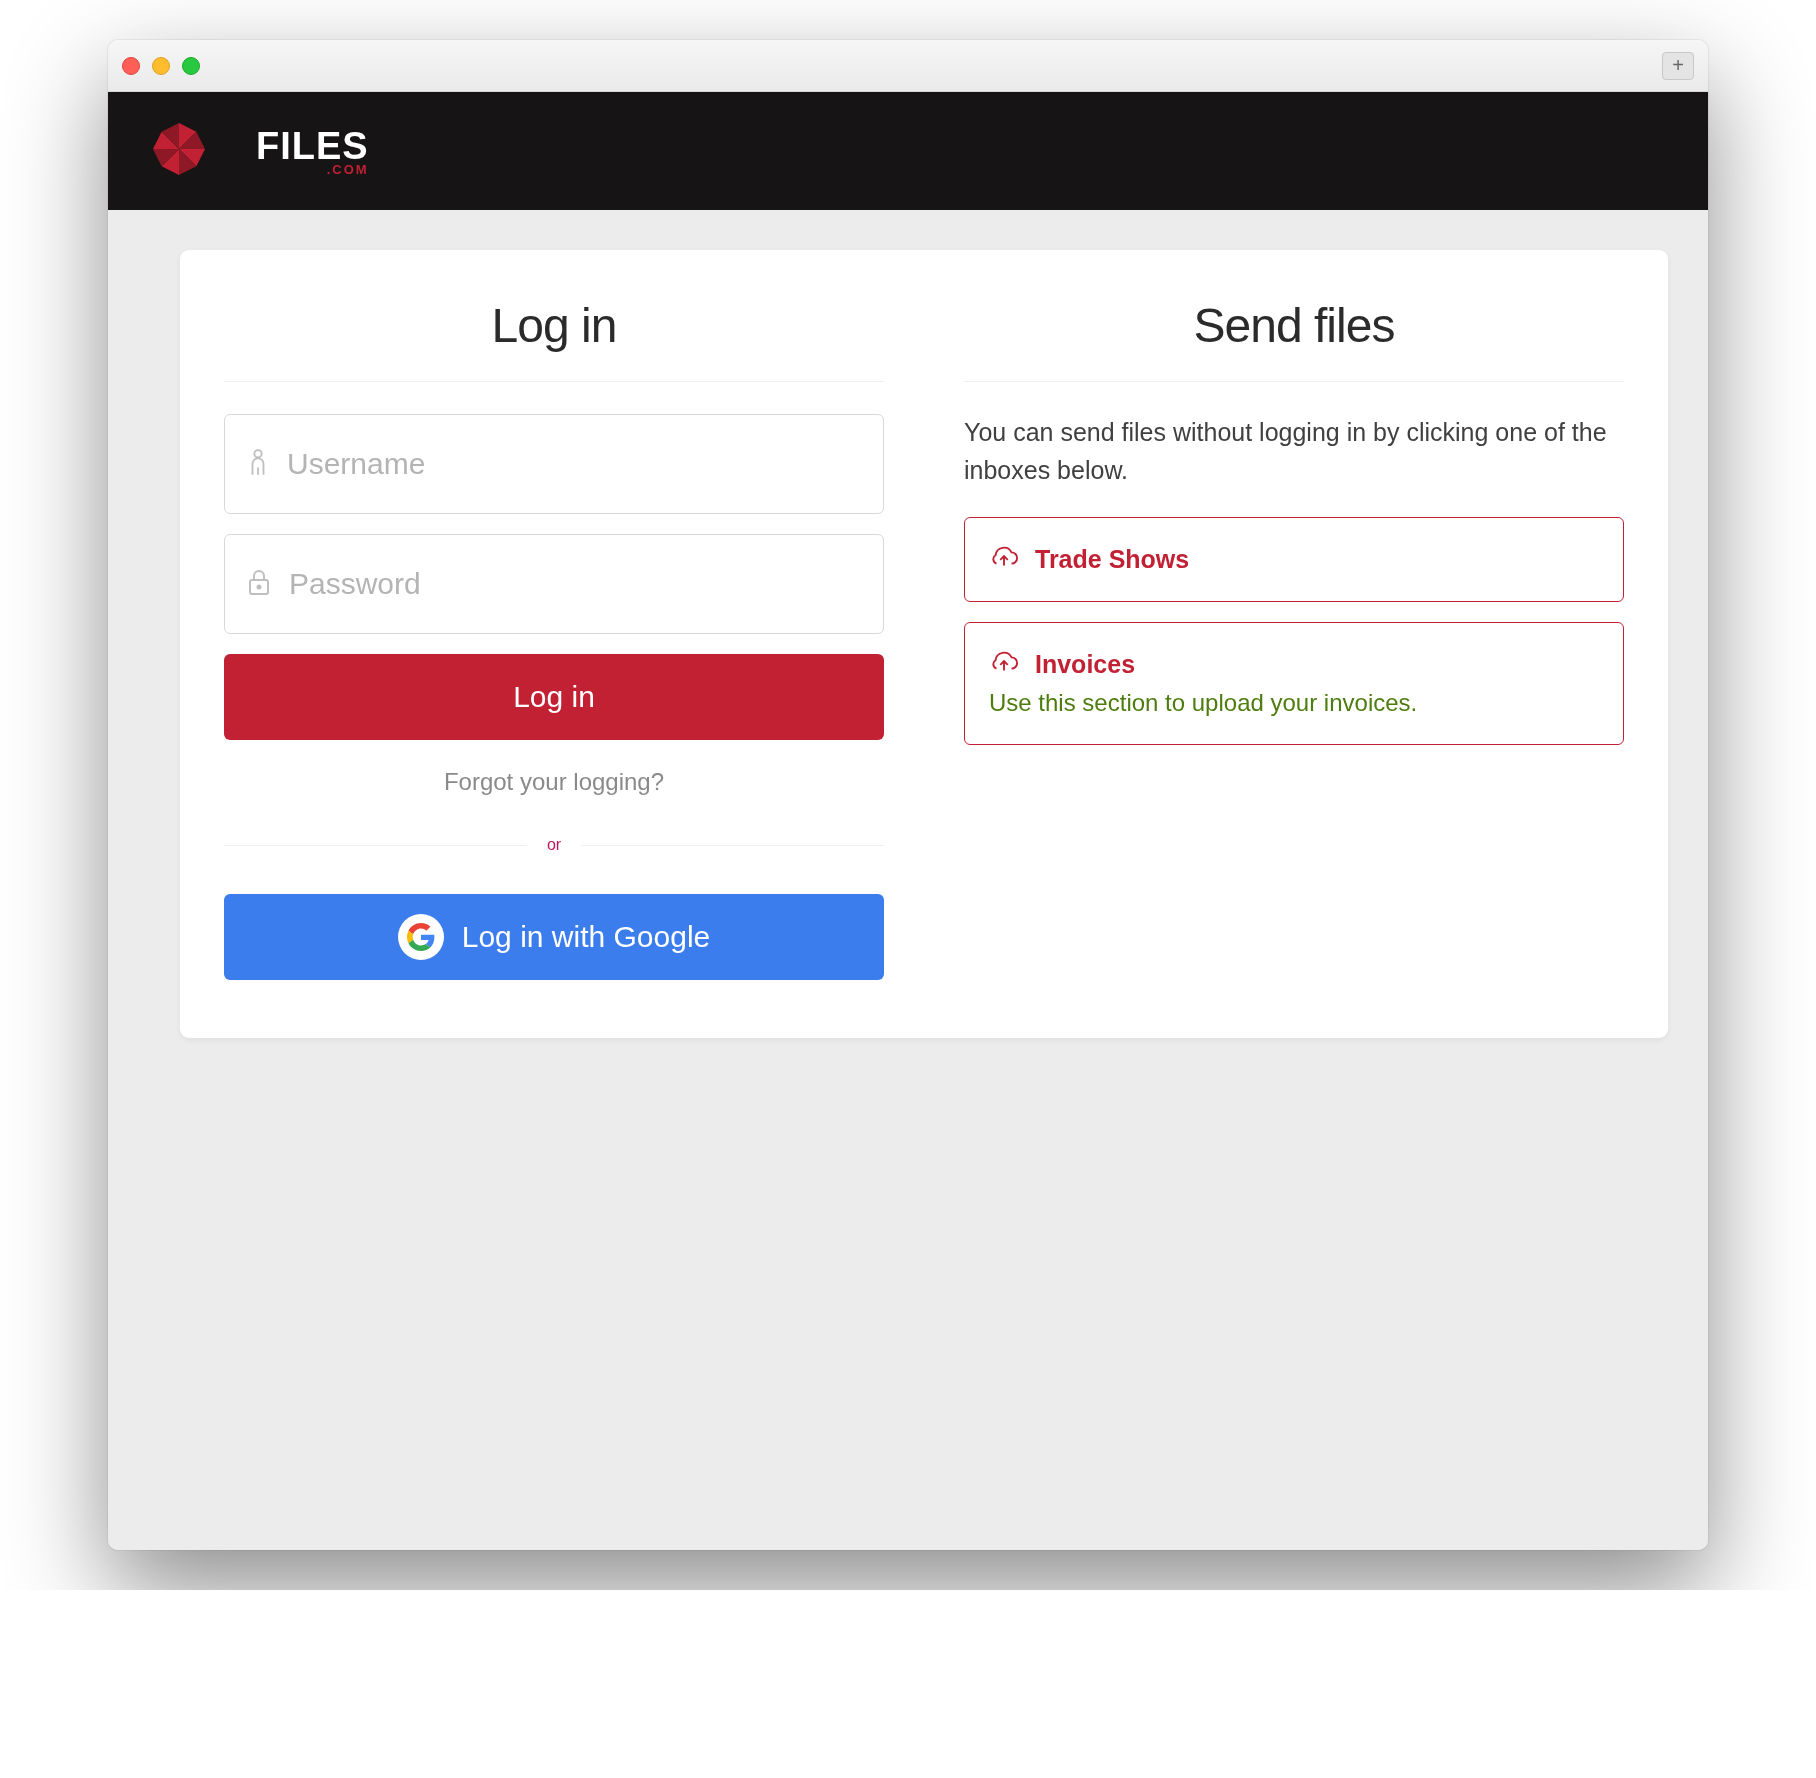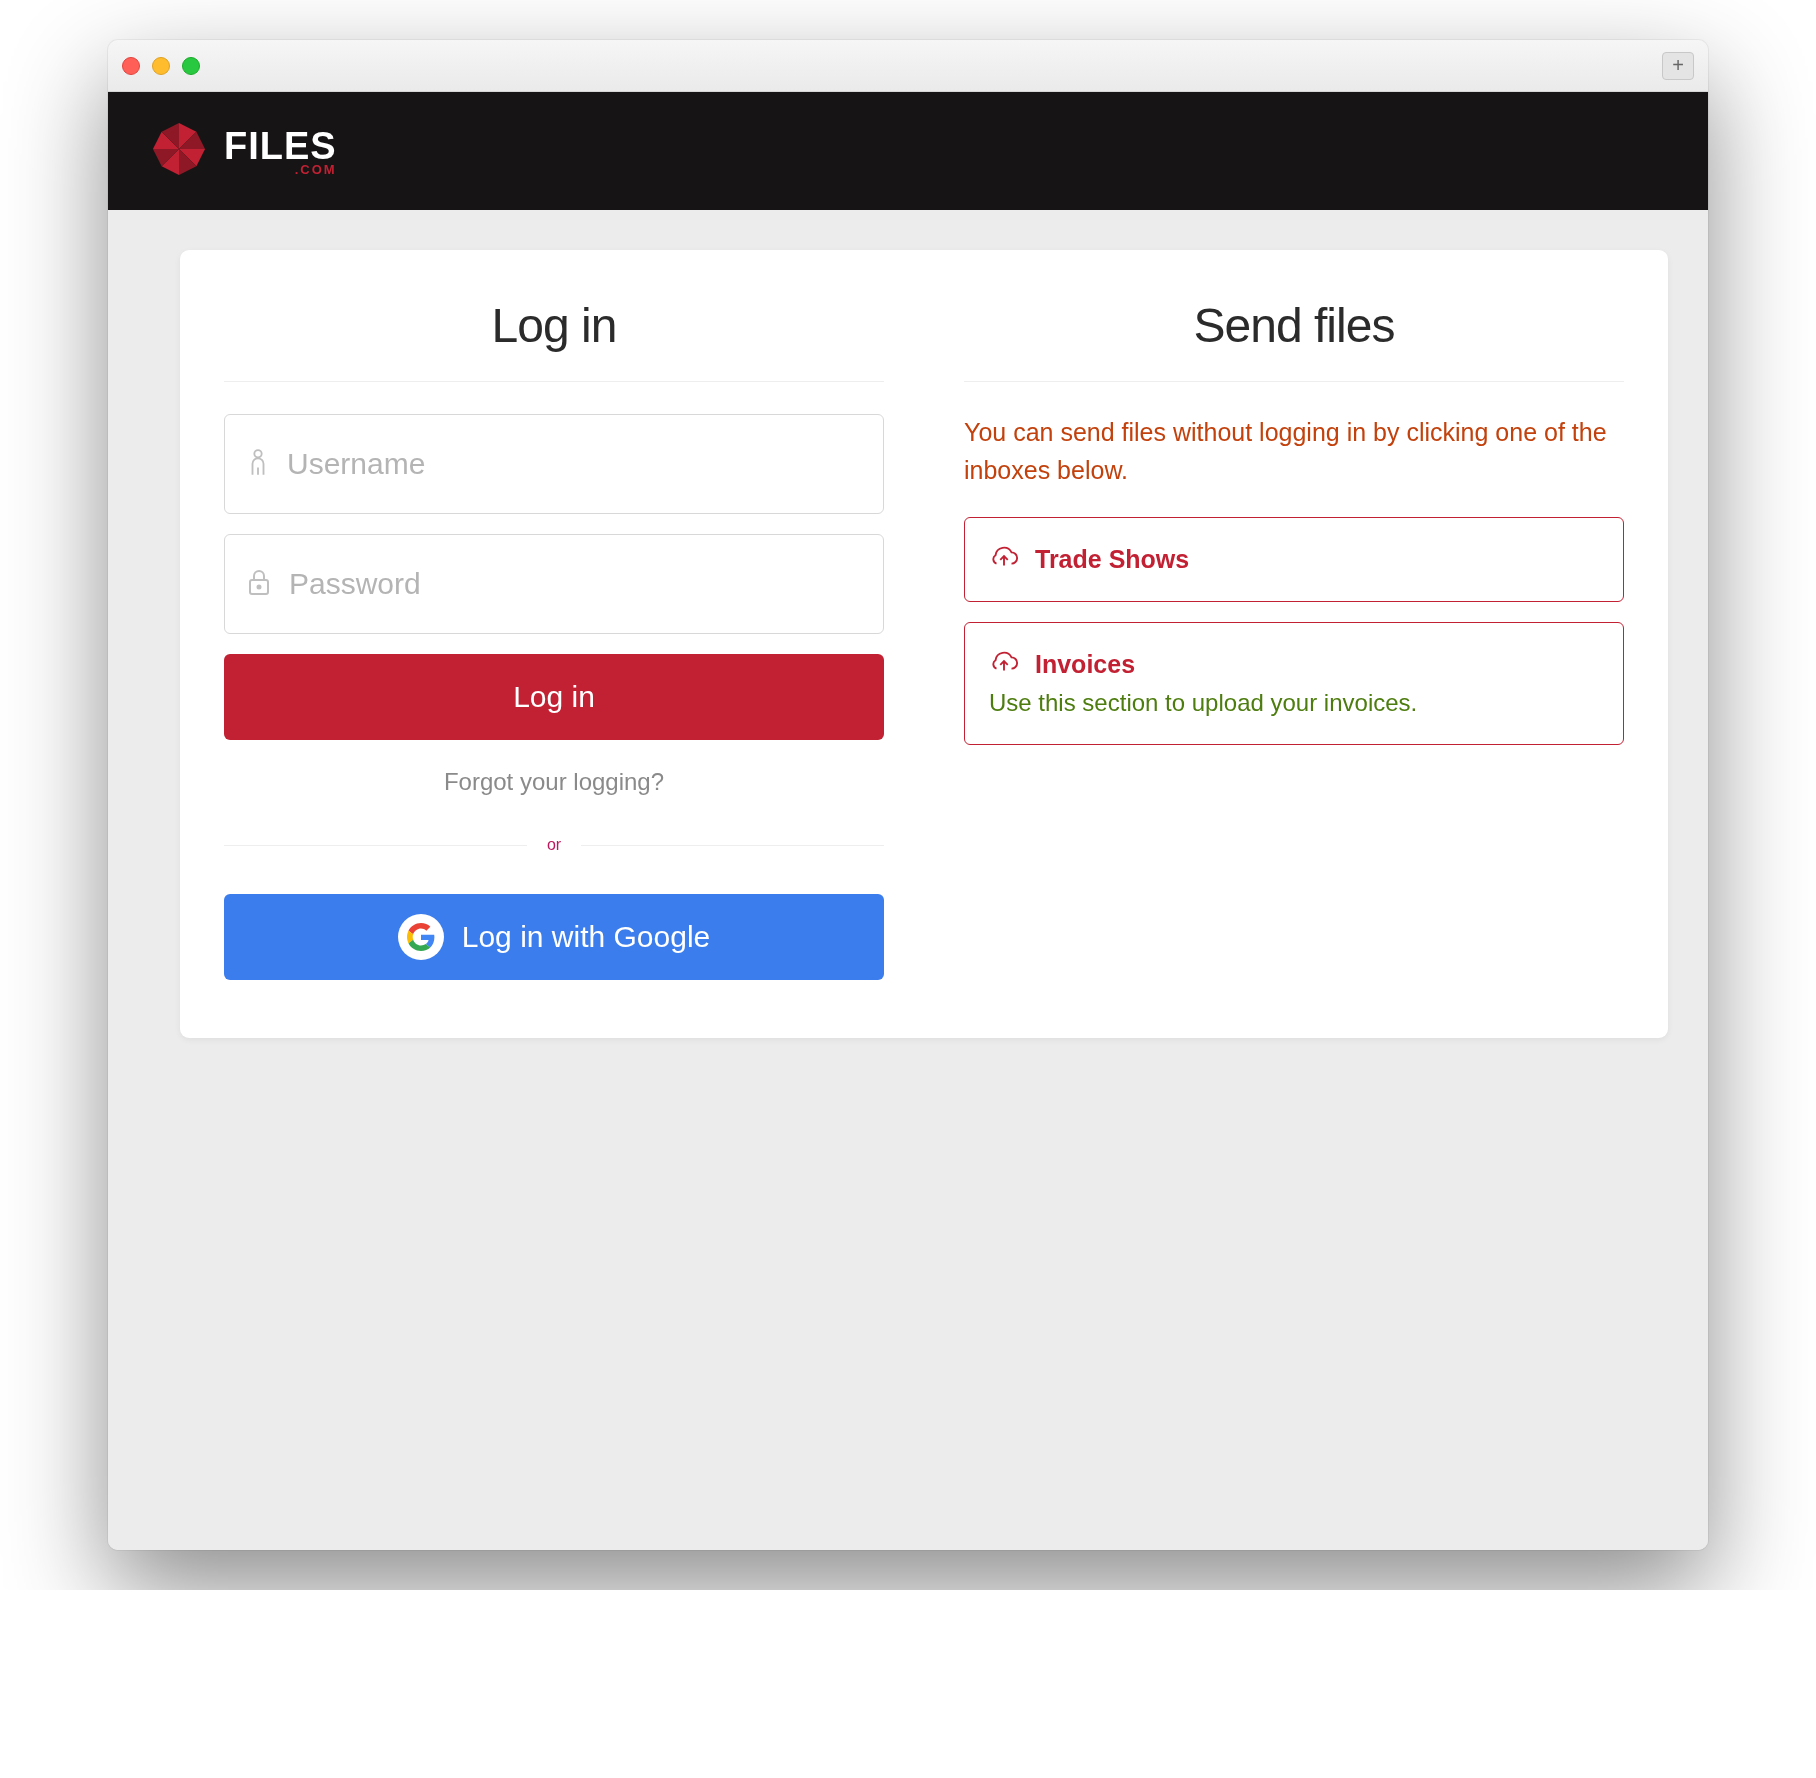--- a/index.html
+++ b/index.html
@@ -72,20 +72,21 @@
       display: flex;
       flex-direction: column;
       align-items: flex-start;
       line-height: 1;
     }
     .logo-main {
       color: #fff;
       font-weight: 800;
       font-size: 38px;
       letter-spacing: 1px;
+      margin-left: 32px;
     }
     .logo-sub {
       color: #c22133;
       font-weight: 700;
       font-size: 13px;
       letter-spacing: 2px;
       margin-left: auto;
       align-self: flex-end;
       margin-top: -2px;
     }
@@ -188,21 +189,21 @@
     .or-line {
       flex: 1;
       height: 1px;
       background: #eee;
     }
     .or-text {
       color: #be185d;
       font-size: 16px;
     }
     .desc {
-      color: #c2410c;
+      color: #404040;
       font-size: 25px;
       line-height: 1.5;
       margin-bottom: 28px;
     }
     .inbox {
       border: 1.5px solid #c22133;
       border-radius: 6px;
       padding: 27px 24px;
       margin-bottom: 20px;
       cursor: pointer;

